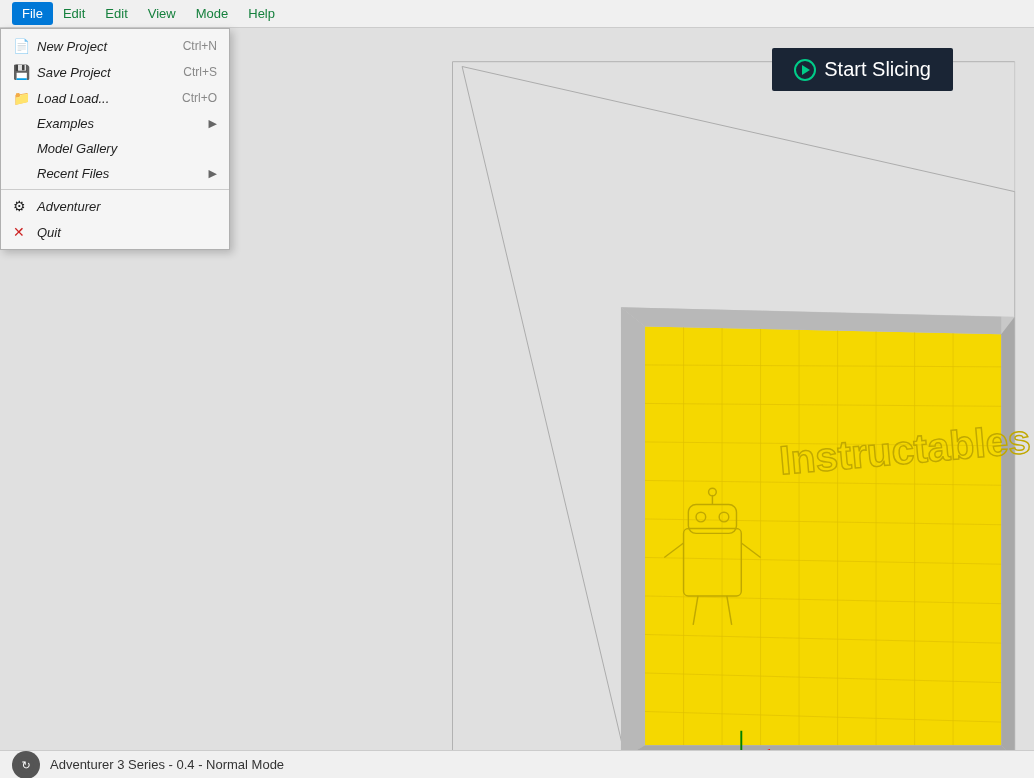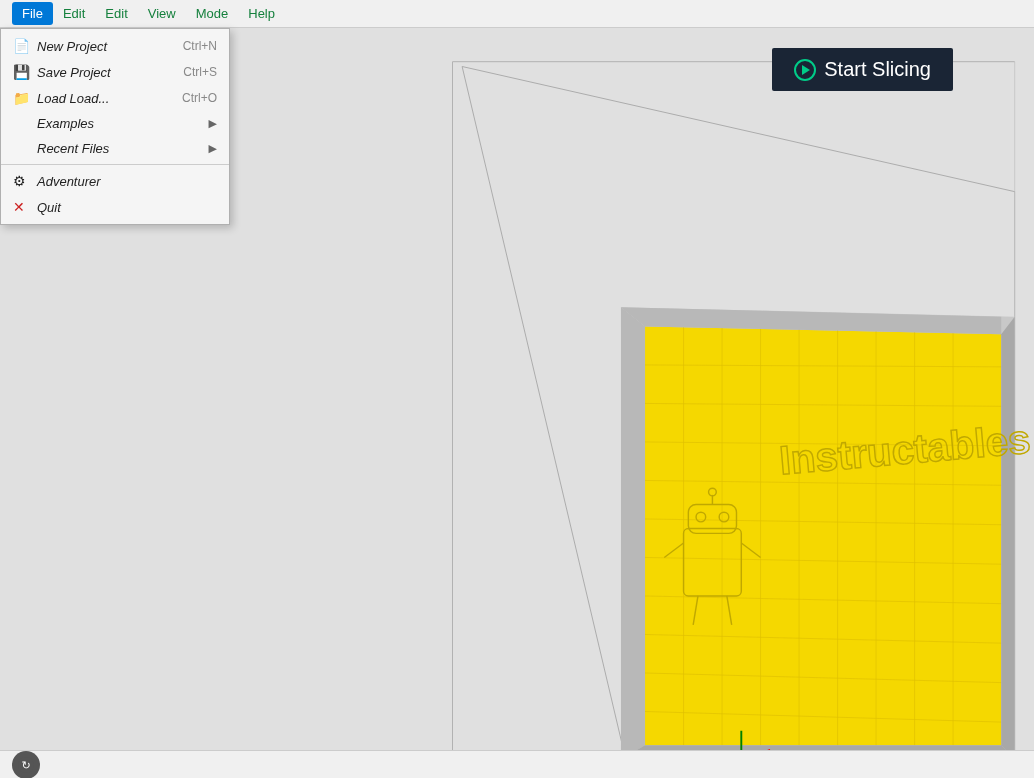--- a/index.html
+++ b/index.html
@@ -201,20 +201,24 @@
     <span class="item-shortcut">Ctrl+O</span>
   </div>
 
 
   <div class="dropdown-item">
     <span class="item-icon"></span>
     <span class="item-label">Examples</span>
     <span class="item-arrow">▶</span>
   </div>
 
+  <div class="dropdown-item">
+    <span class="item-icon"></span>
+    <span class="item-label">Model Gallery</span>
+  </div>
 
   <div class="dropdown-item">
     <span class="item-icon"></span>
     <span class="item-label">Recent Files</span>
     <span class="item-arrow">▶</span>
   </div>
 
   <div class="dropdown-separator"></div>
 
   <div class="dropdown-item">
@@ -304,13 +308,14 @@
   <span>Start Slicing</span>
 </button>
 
 <div id="statusbar">
   <div class="printer-icon">
     <svg width="18" height="18" viewBox="0 0 18 18" fill="none" xmlns="http://www.w3.org/2000/svg">
       <circle cx="9" cy="9" r="8" fill="#555"></circle>
       <text x="9" y="13" text-anchor="middle" fill="white" font-size="11">↻</text>
     </svg>
   </div>
+  <span class="status-text">Adventurer 3 Series - 0.4 - Normal Mode</span>
 </div>
 
 </body></html>

